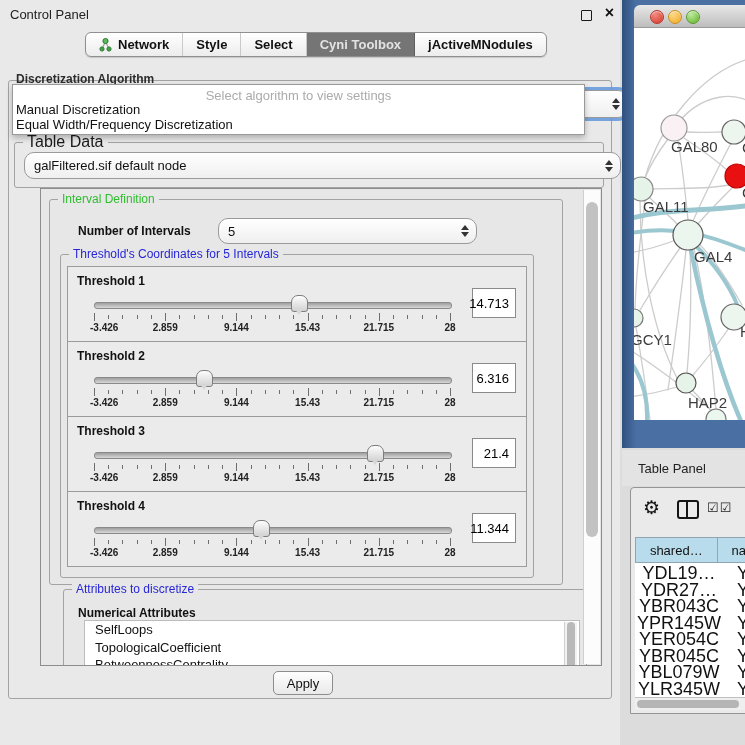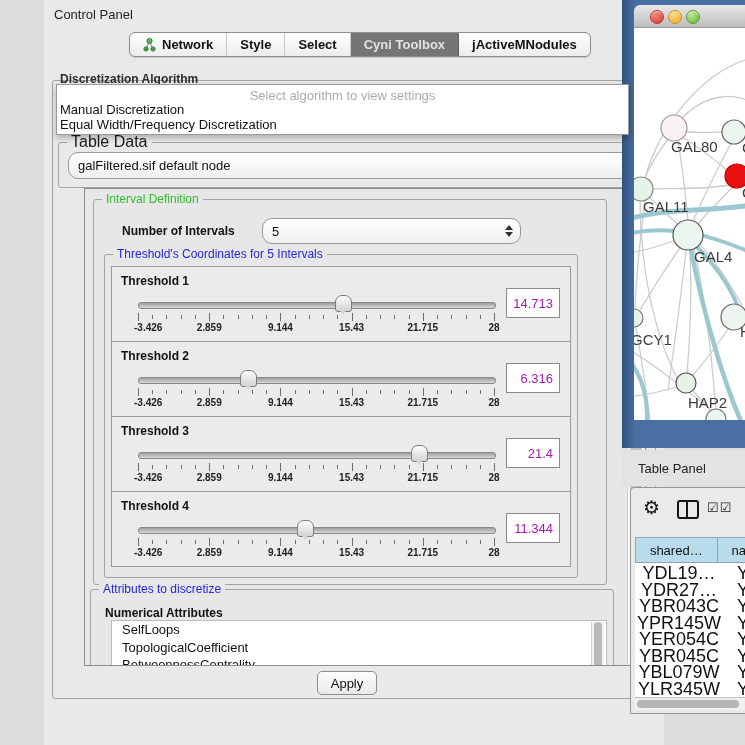--- a/index.html
+++ b/index.html
@@ -1,21 +1,21 @@
 <!DOCTYPE html>
 <html><head>
 <meta charset="utf-8">
 <style>
   html,body{margin:0;padding:0;}
   body{width:745px;height:745px;position:relative;overflow:hidden;
        font-family:"Liberation Sans",sans-serif;background:#dcdcdc;color:#1a1a1a;}
   .abs{position:absolute;}
 
   
-  #control-panel{left:0;top:0;width:620px;height:745px;background:#e9e9e9;margin-left:44px;}
+  #control-panel{left:0;top:0;width:620px;height:745px;background:#e9e9e9;}
   #cp-title{left:10px;top:7px;font-size:13px;color:#222;}
   #cp-float{right:28px;top:10px;width:9px;height:9px;border:1.5px solid #1a1a1a;border-radius:1px;}
   #cp-close{right:6px;top:4px;font-size:16px;font-weight:bold;color:#111;}
 
   
   .tabbar{display:flex;align-items:stretch;border:1px solid #8f8f8f;border-radius:6px;
           background:linear-gradient(#ffffff,#ececec);overflow:hidden;height:23px;
           box-shadow:0 1px 1px rgba(0,0,0,.15);}
   .tab{display:flex;align-items:center;padding:0 13px;font-size:13px;font-weight:bold;color:#111;
        border-right:1px solid #c9c9c9;white-space:nowrap;}
@@ -77,24 +77,24 @@
          background:linear-gradient(#fdfdfd,#d2d2d2);border:1px solid #7d7d7d;
          border-radius:7px 7px 3px 3px;z-index:2;}
   .slider-handle::after{content:"";position:absolute;left:3px;top:13px;width:0;height:0;
          border-left:4.5px solid transparent;border-right:4.5px solid transparent;border-top:6px solid #d6d6d6;}
   .ticks{position:absolute;left:0;top:18px;width:100%;height:8px;}
   .tick{position:absolute;top:2px;width:1px;height:4px;background:#6e6e6e;}
   .tick.major{top:0;height:8px;}
   .tick-labels{position:absolute;left:0;top:27px;width:100%;height:12px;}
   .tick-label{position:absolute;transform:translateX(-50%);font-size:10px;font-weight:bold;color:#222;white-space:nowrap;}
   .tick-label.first{transform:translateX(-4px);}
-  .th-value{position:absolute;right:10px;top:21px;width:54px;height:30px;background:#fff;border:1px solid #8a8a8a;
-            font-size:13px;color:#a21caf;display:flex;align-items:center;justify-content:flex-end;padding-right:6px;box-sizing:border-box;}
-
-  #attr-box{position:absolute;left:5px;top:400px;width:522px;height:86px;border:1px solid #a3a3a3;border-radius:3px;}
+  .th-value{position:absolute;right:10px;top:21px;width:44px;height:30px;background:#fff;border:1px solid #8a8a8a;
+            font-size:13px;color:#000000;display:flex;align-items:center;justify-content:flex-end;padding-right:6px;box-sizing:border-box;}
+
+  #attr-box{position:absolute;left:22px;top:400px;width:522px;height:86px;border:1px solid #a3a3a3;border-radius:3px;}
   #attr-list-label{position:absolute;left:14px;top:16px;font-size:12px;font-weight:bold;color:#111;}
   #attr-list{position:absolute;left:20px;top:30px;width:494px;height:48px;background:#fff;border:1px solid #bcbcbc;overflow:hidden;}
   .attr-item{font-size:13px;color:#111;padding:1px 0 1px 10px;line-height:15.5px;white-space:nowrap;}
   #attr-scroll{right:2px;top:1px;width:12px;height:46px;background:#f2f2f2;}
   #attr-thumb{top:0;height:46px;background:#b9b9b9;}
 
   .button{position:absolute;background:linear-gradient(#fefefe,#e9e9e9);border:1px solid #8d8d8d;border-radius:5px;
           font-size:13px;color:#111;display:flex;align-items:center;justify-content:center;}
   #apply-btn{left:273px;top:671px;width:58px;height:22px;}
 

